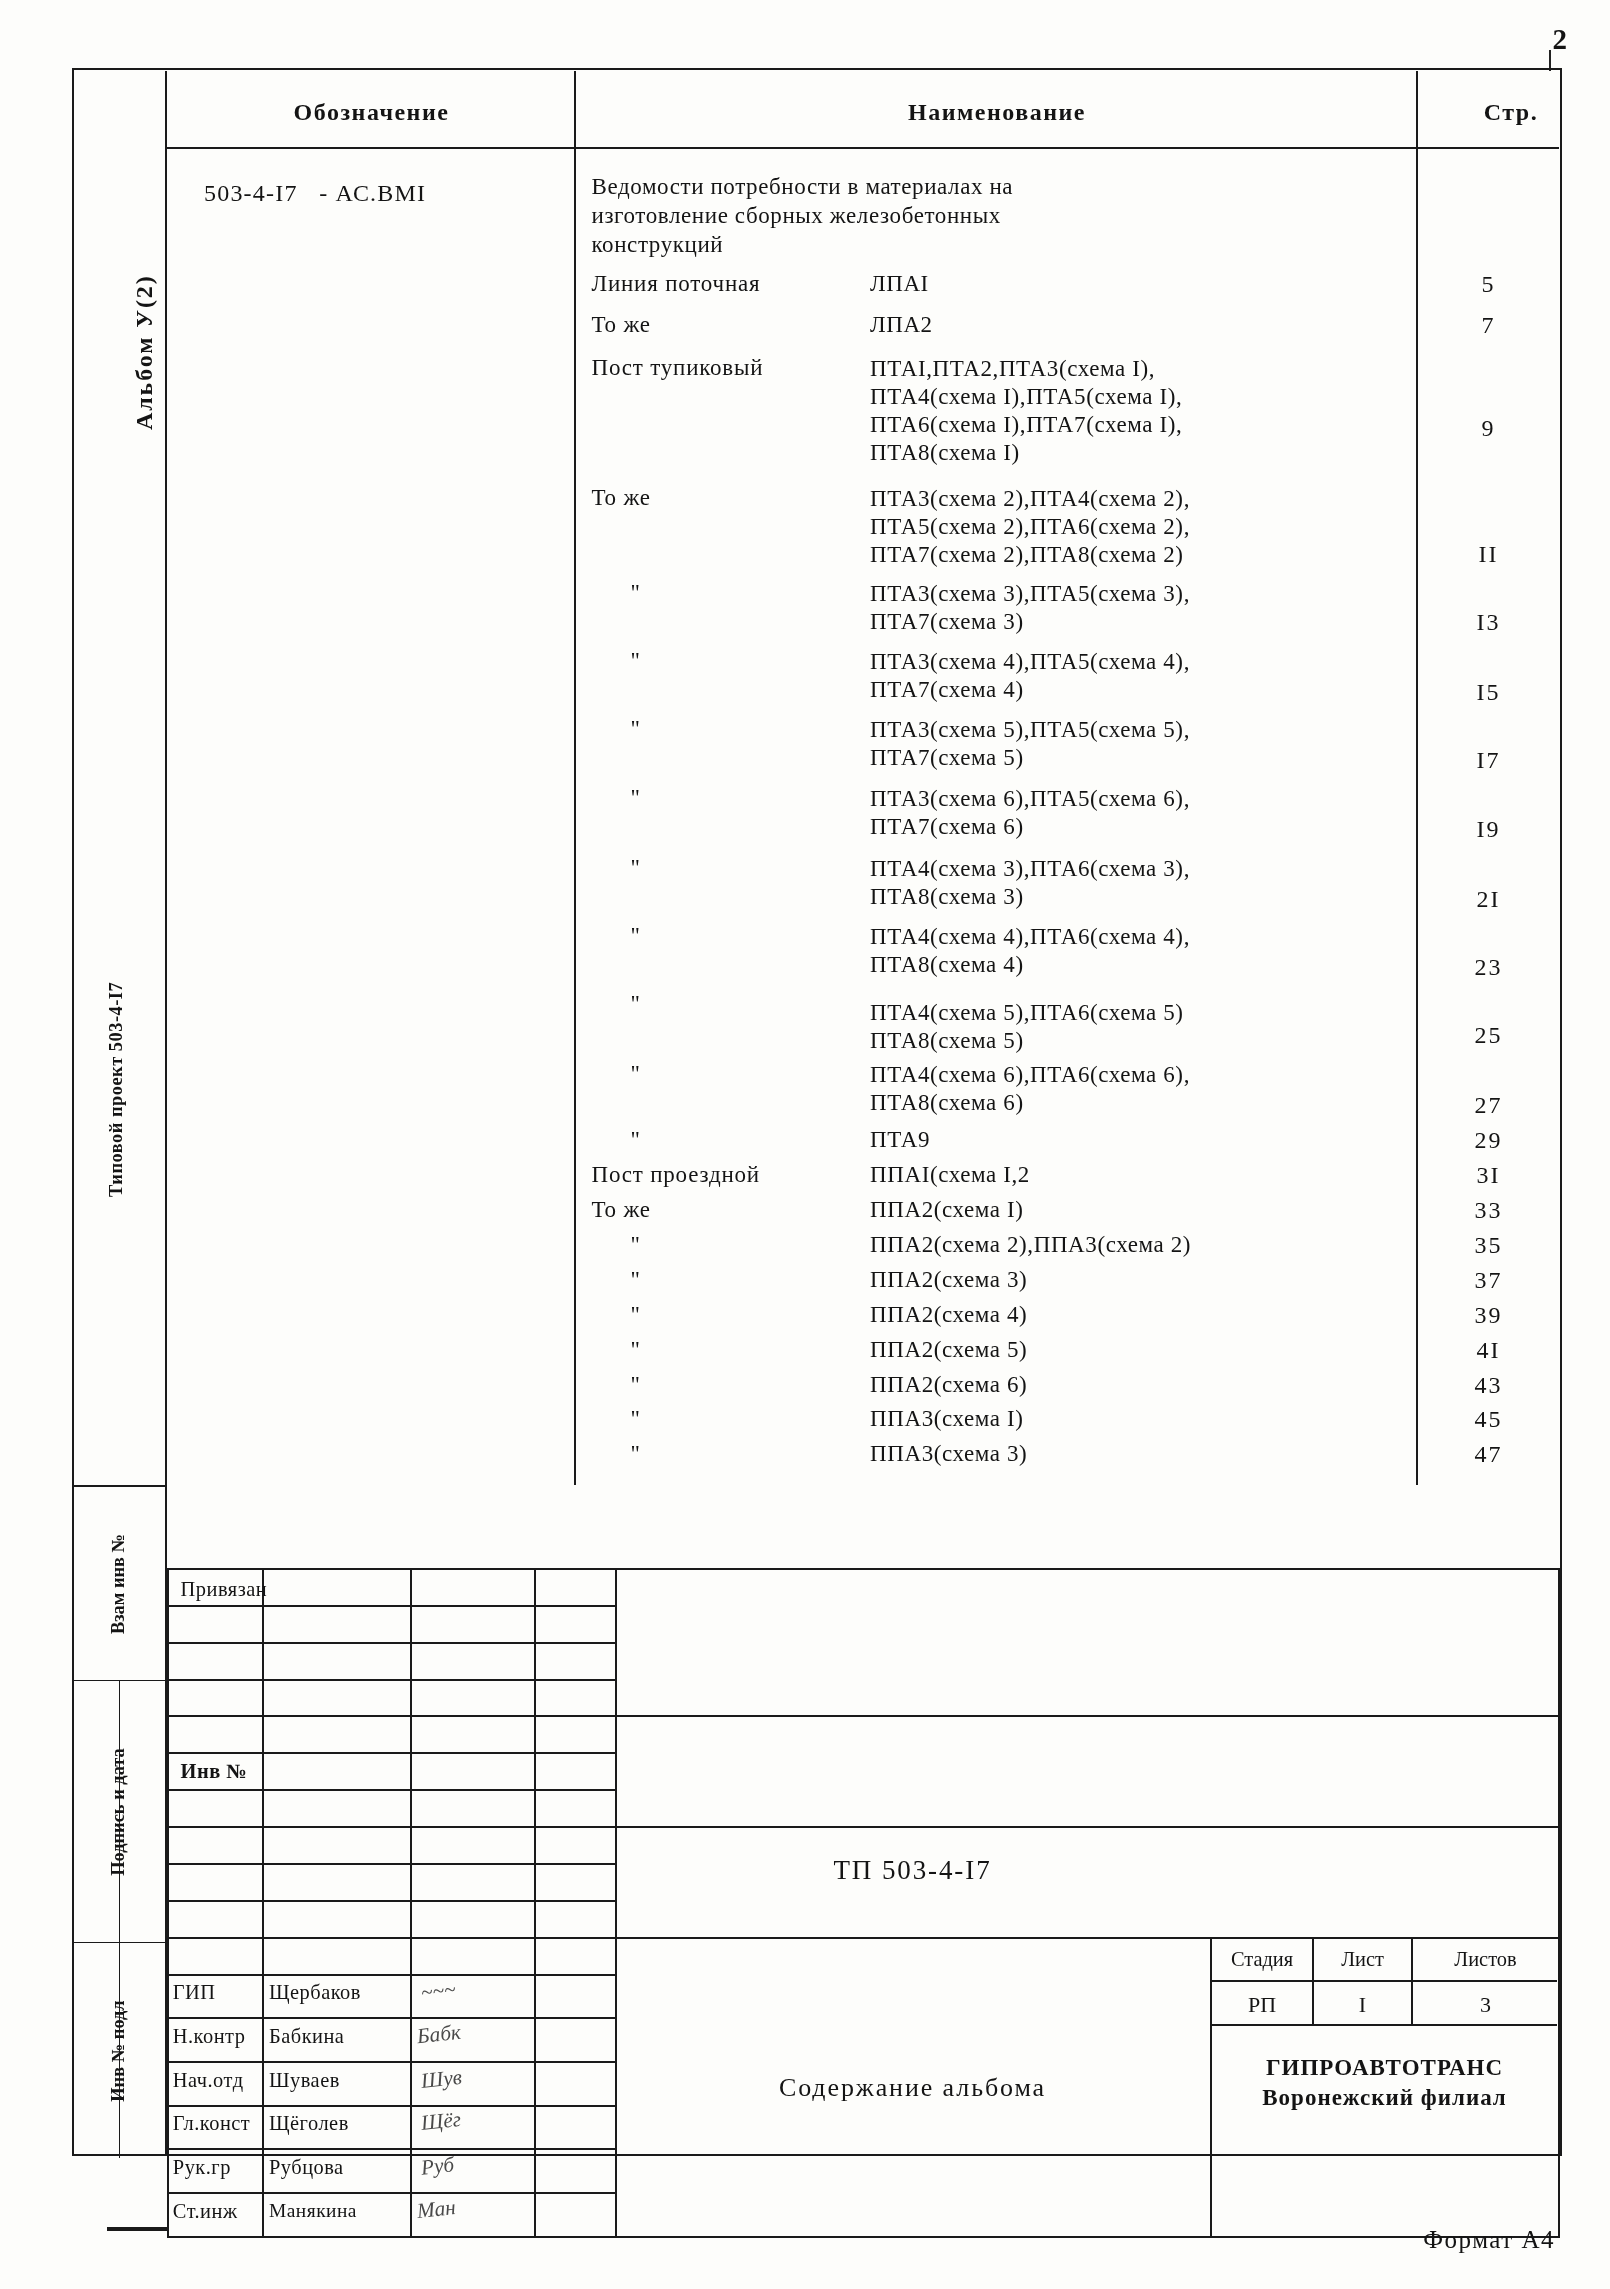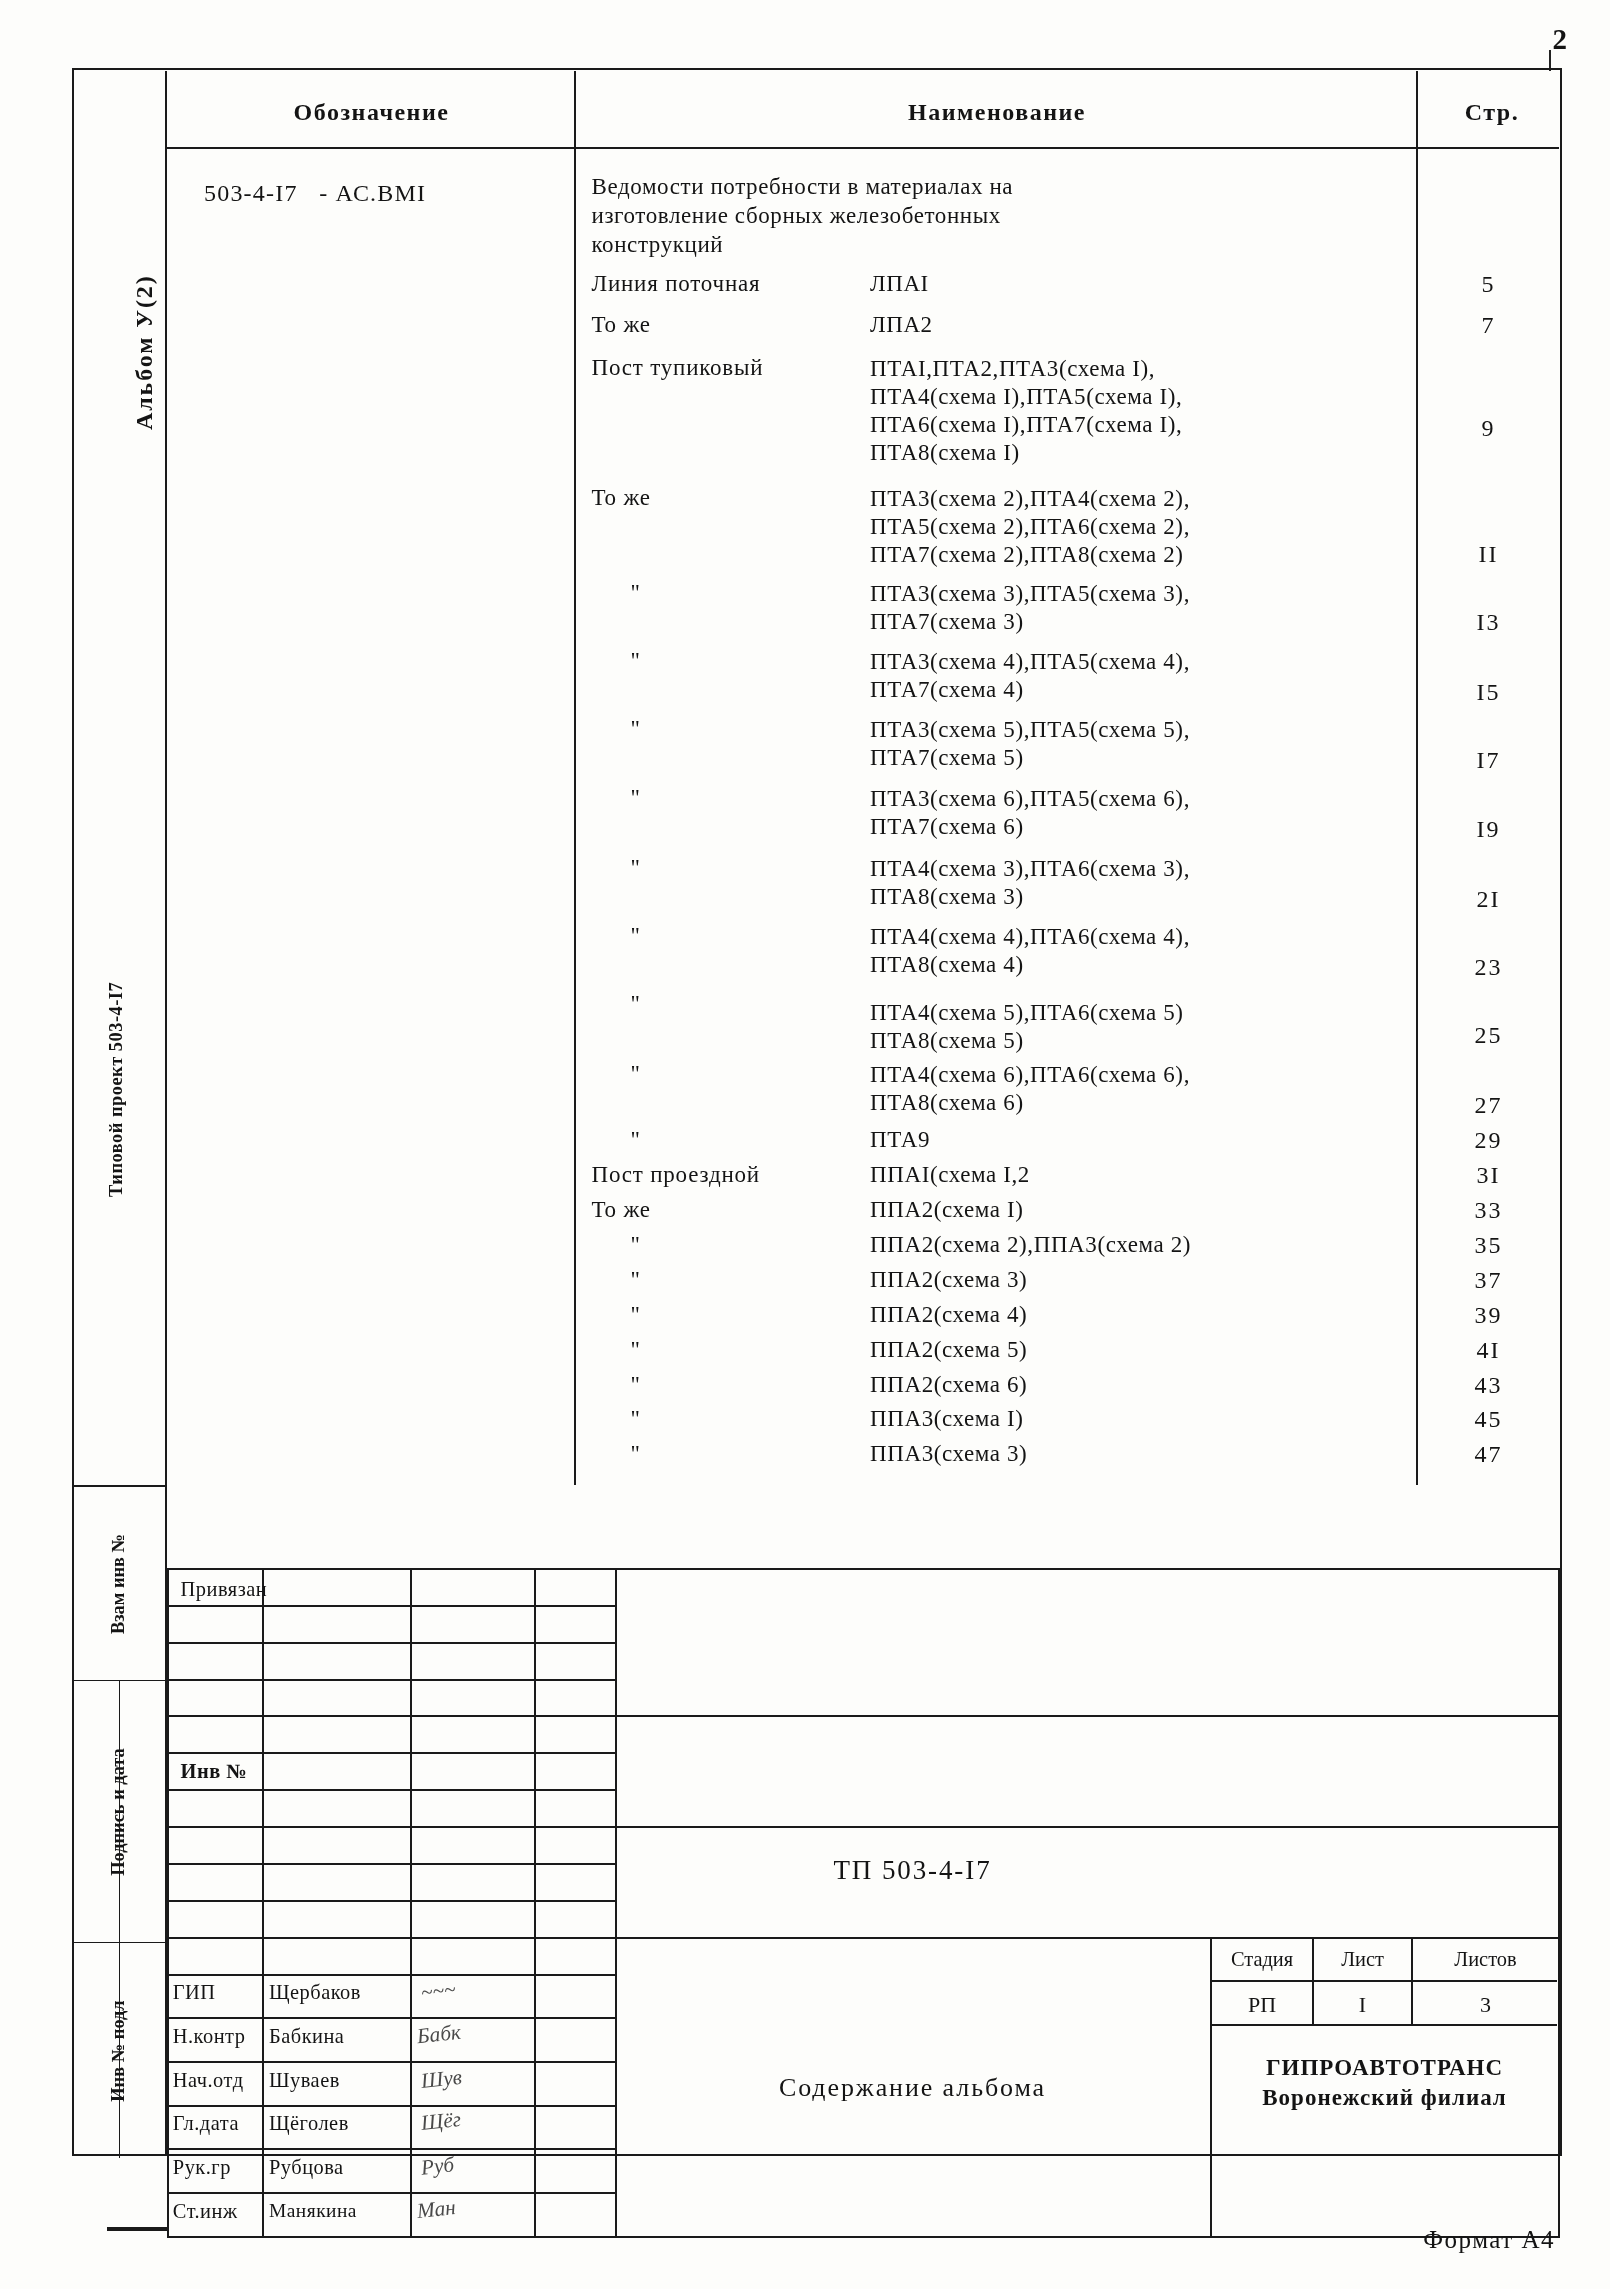--- a/index.html
+++ b/index.html
@@ -298,21 +298,21 @@
   </div>
 
   <div class="main-table">
     <div class="col-desig"></div>
     <div class="col-name"></div>
     <div class="col-page"></div>
 
     <div class="header-row">
       <div class="header-cell" style="left:0; width:409px;">Обозначение</div>
       <div class="header-cell" style="left:409px; width:842px;">Наименование</div>
-      <div class="header-cell" style="left:1252px; width:146px;">Стр.</div>
+      <div class="header-cell" style="left:1252px; width:146px;padding-left:19px;">Стр.</div>
     </div>
 
     <div class="body-area">
       <div class="desig-text">503-4-I7   - АС.ВМI</div>
 
       <div class="rows">
         <div class="wide-text" style="top:27px;">Ведомости потребности в материалах на
 изготовление сборных железобетонных
 конструкций</div>
 
@@ -536,21 +536,21 @@
     <div class="sig" style="left:254px; top:411px;">~~~</div>
 
     <div class="stamp-text" style="left:5.8px; top:457px;">Н.контр</div>
     <div class="stamp-text" style="left:102px; top:457px;">Бабкина</div>
     <div class="sig" style="left:250px; top:454px;">Бабк</div>
 
     <div class="stamp-text" style="left:5.8px; top:501px;">Нач.отд</div>
     <div class="stamp-text" style="left:102px; top:501px;">Шуваев</div>
     <div class="sig" style="left:254px; top:499px;">Шув</div>
 
-    <div class="stamp-text" style="left:5.8px; top:544px;">Гл.дата</div>
+    <div class="stamp-text" style="left:5.8px; top:544px;">Гл.конст</div>
     <div class="stamp-text" style="left:102px; top:544px;">Щёголев</div>
     <div class="sig" style="left:254px; top:541px;">Щёг</div>
 
     <div class="stamp-text" style="left:5.8px; top:588px;">Рук.гр</div>
     <div class="stamp-text" style="left:102px; top:588px;">Рубцова</div>
     <div class="sig" style="left:254px; top:586px;">Руб</div>
 
     <div class="stamp-text" style="left:5.8px; top:632px;">Ст.инж</div>
     <div class="stamp-text" style="left:102px; top:632px; font-size:19.4px;">Манякина</div>
     <div class="sig" style="left:250px; top:629px;">Ман</div>

